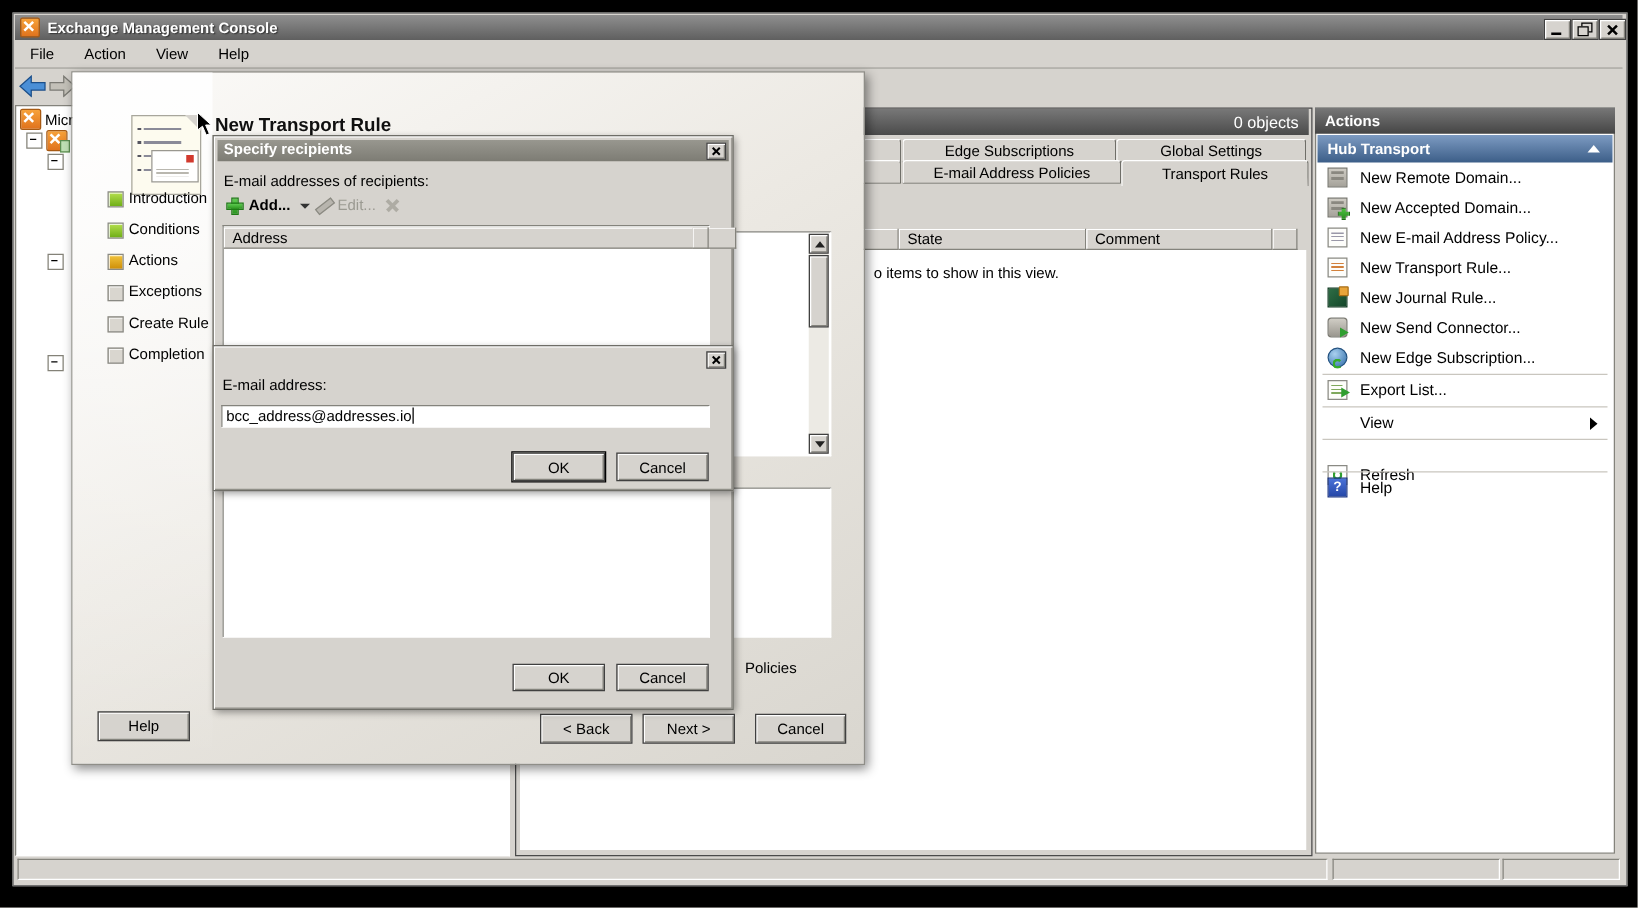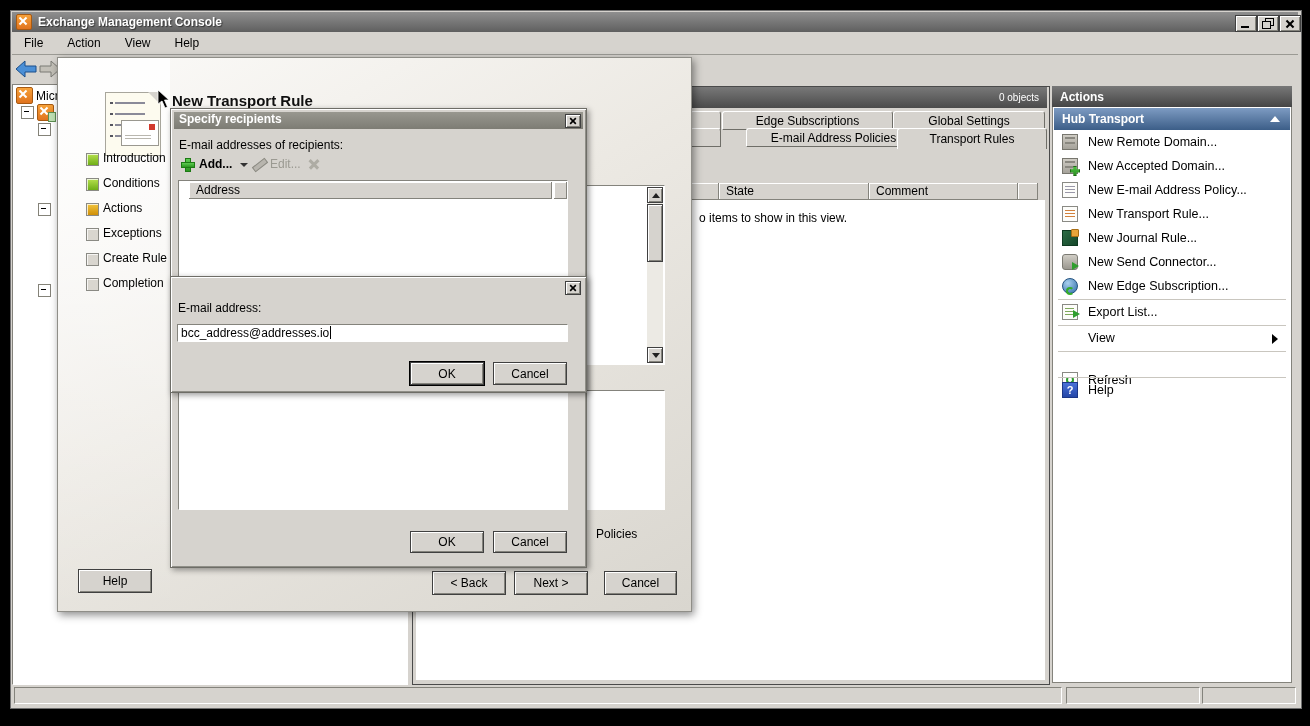--- a/index.html
+++ b/index.html
@@ -38,21 +38,21 @@
   .expander::after{content:"";position:absolute;left:2px;top:4px;width:5px;height:1px;background:#000;}
   .xlogo-sm{width:15px;height:15px;background:linear-gradient(#f7a23a,#e0731d);border:1px solid #a85a12;
             border-radius:2px;position:absolute;}
   .xlogo-sm::before,.xlogo-sm::after{content:"";position:absolute;left:1px;top:5px;width:10px;height:2px;background:#fff;}
   .xlogo-sm::before{transform:rotate(45deg);} .xlogo-sm::after{transform:rotate(-45deg);}
   .greenpage{position:absolute;right:-3px;bottom:-2px;width:6px;height:8px;background:#bfe0b4;border:1px solid #5d8f52;}
 
   
   .middle-panel{left:412px;top:86px;width:636px;height:597px;background:#d6d3ce;border:1px solid #4a4a4a;}
   .objbar{left:413px;top:87px;width:634px;height:21px;background:linear-gradient(#787878,#4b4b4b);
-          color:#fff;font-size:10px;display:flex;align-items:center;justify-content:flex-end;padding-right:8px;box-sizing:border-box;}
+          color:#fff;font-size:13px;display:flex;align-items:center;justify-content:flex-end;padding-right:8px;box-sizing:border-box;}
   .tab{position:absolute;height:17px;background:#d6d3ce;border:1px solid;border-color:#fff #6f6e68 #6f6e68 #fff;
        border-radius:3px 3px 0 0;display:flex;align-items:center;justify-content:center;font-size:12px;}
   .tab.active{height:20px;border-bottom:none;z-index:3;background:#d6d3ce;}
   .hdrcell{position:absolute;height:17px;background:#d6d3ce;border-right:1px solid #84837c;border-bottom:1px solid #84837c;
            box-shadow:inset 1px 1px 0 #fff;line-height:17px;padding-left:7px;box-sizing:border-box;}
   .listbody{left:416px;top:200px;width:629px;height:480px;background:#fff;}
 
   
   .actions-panel{left:1052px;top:86px;width:240px;height:597px;background:#fff;border:1px solid #84837c;box-sizing:border-box;}
   .actions-hdr{left:1052px;top:86px;width:240px;height:21px;background:linear-gradient(#787878,#454545);
@@ -218,21 +218,21 @@
 <span class="expander" style="left:38px;top:284px;"></span>
 
 <div class="abs middle-panel"></div>
 <div class="abs objbar">
   <span>0 objects</span>
 </div>
 <div class="tab" style="left:690px;top:111px;width:29px;"></div>
 <div class="tab" style="left:722px;top:111px;width:169px;">Edge Subscriptions</div>
 <div class="tab" style="left:893px;top:111px;width:150px;">Global Settings</div>
 <div class="tab" style="left:690px;top:128px;width:29px;"></div>
-<div class="tab" style="left:722px;top:128px;width:173px;margin-left:24px;">E-mail Address Policies</div>
+<div class="tab" style="left:722px;top:128px;width:173px;">E-mail Address Policies</div>
 <div class="tab active" style="left:897px;top:128px;width:148px;">Transport Rules</div>
 
 <div class="hdrcell" style="left:416px;top:183px;width:303px;"></div>
 <div class="hdrcell" style="left:719px;top:183px;width:150px;">State</div>
 <div class="hdrcell" style="left:869px;top:183px;width:149px;">Comment</div>
 <div class="hdrcell" style="left:1018px;top:183px;width:20px;"></div>
 <div class="abs listbody"></div>
 <span class="abs" style="left:699px;top:211px;">o items to show in this view.</span>
 
 <div class="abs actions-panel"></div>
@@ -356,21 +356,21 @@
   <span class="tri-dn" style="left:62px;top:7px;"></span>
 </div>
 <div class="abs" style="left:250px;top:156px;z-index:21;width:60px;height:18px;">
   <span class="pencil" style="left:2px;top:6px;"></span>
   <span class="disabled-text" style="position:absolute;left:20px;top:1px;">Edit...</span>
 </div>
 <div class="abs" style="left:308px;top:158px;z-index:21;width:14px;height:14px;">
   <span class="delx"></span>
 </div>
 <div class="abs sunken" style="left:178px;top:180px;width:390px;height:330px;z-index:21;">
-  <div class="hdrcell" style="left:10px;top:1px;width:363px;position:absolute;">Address</div>
+  <div class="hdrcell" style="left:0;top:1px;width:410px;position:absolute;">Address</div>
   <div class="hdrcell" style="left:375px;top:1px;width:13px;position:absolute;"></div>
 </div>
 <div class="abs btn" style="left:410px;top:531px;width:74px;height:22px;z-index:21;">OK</div>
 <div class="abs btn" style="left:493px;top:531px;width:74px;height:22px;z-index:21;">Cancel</div>
 
 <div class="abs dlg dlg-add">
   <div class="btn dclose" style="left:394px;top:4px;">
       <span class="g-x" style="transform:translate(-50%,-50%) scale(.8);"></span>
     </div>
 </div>

